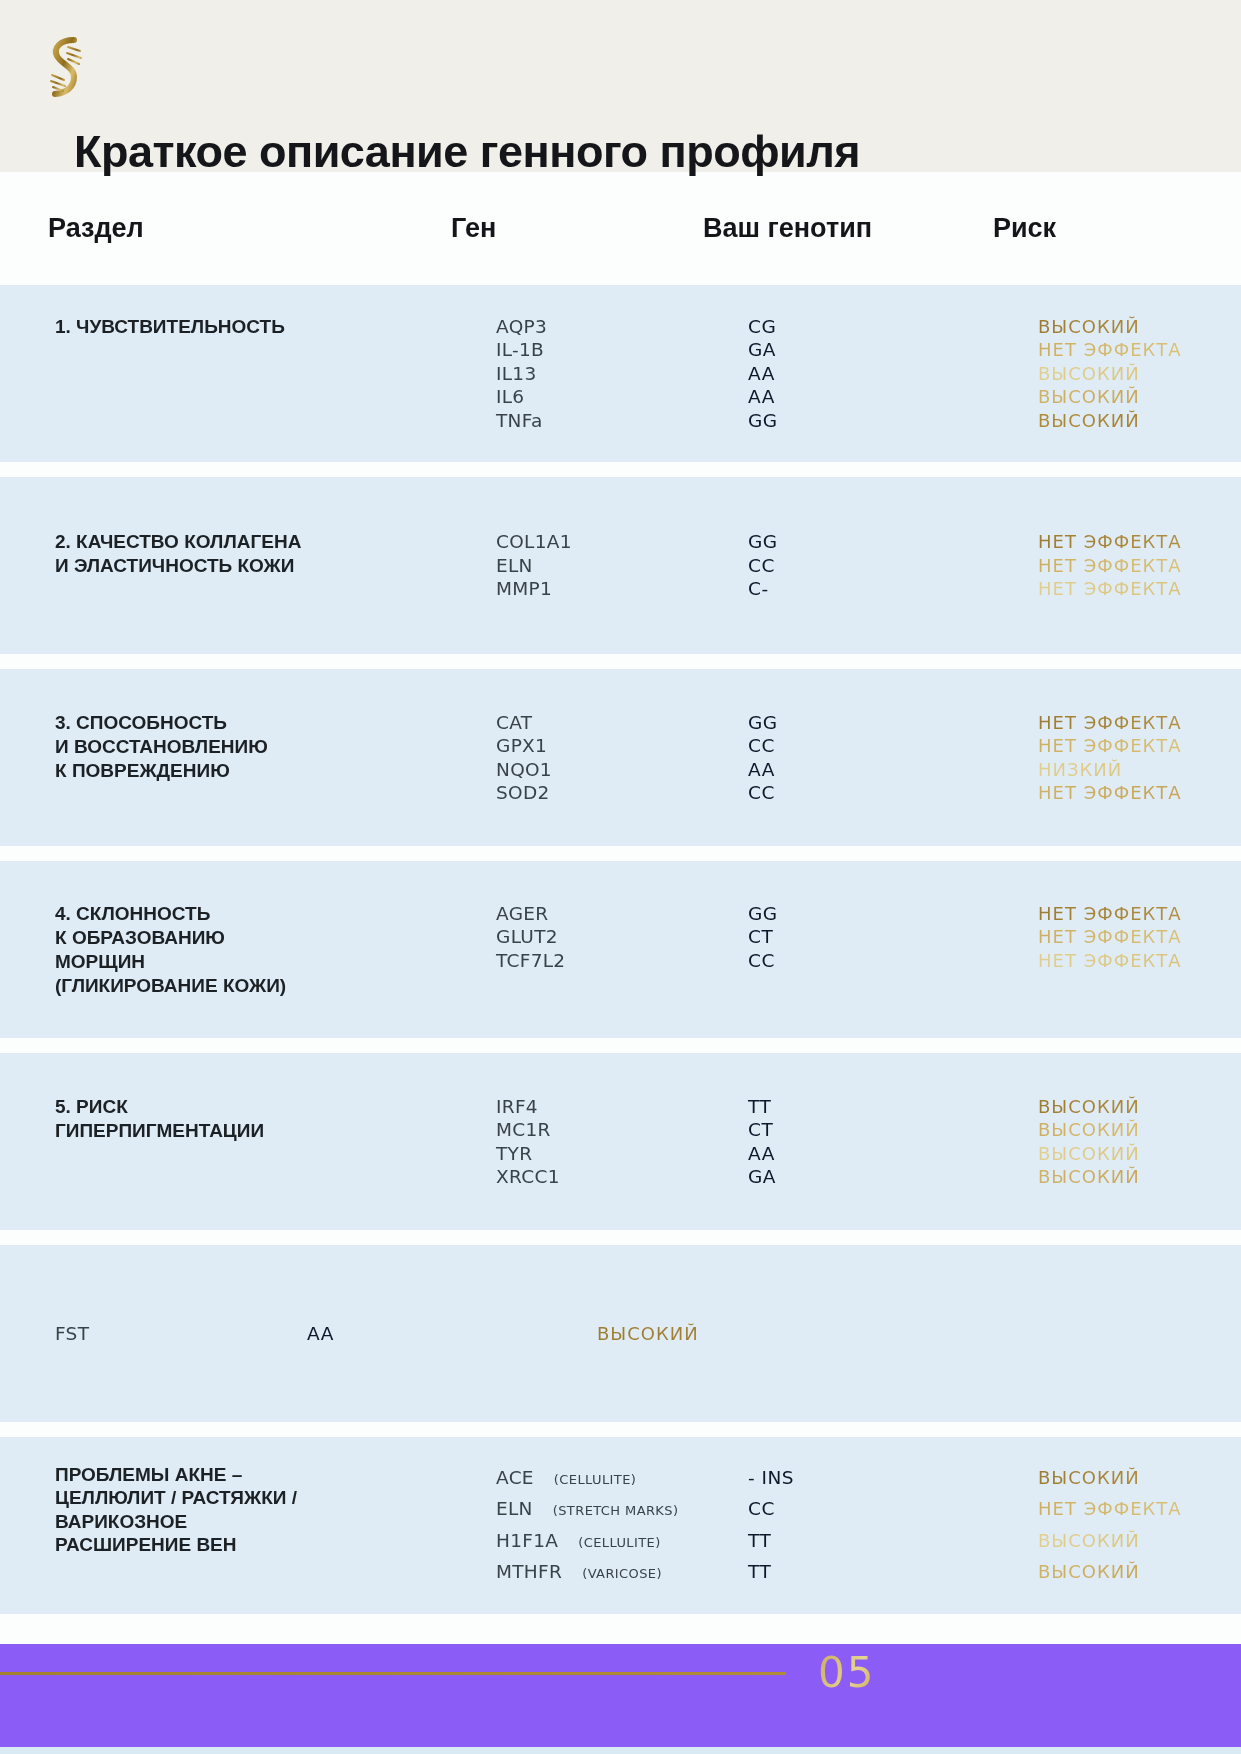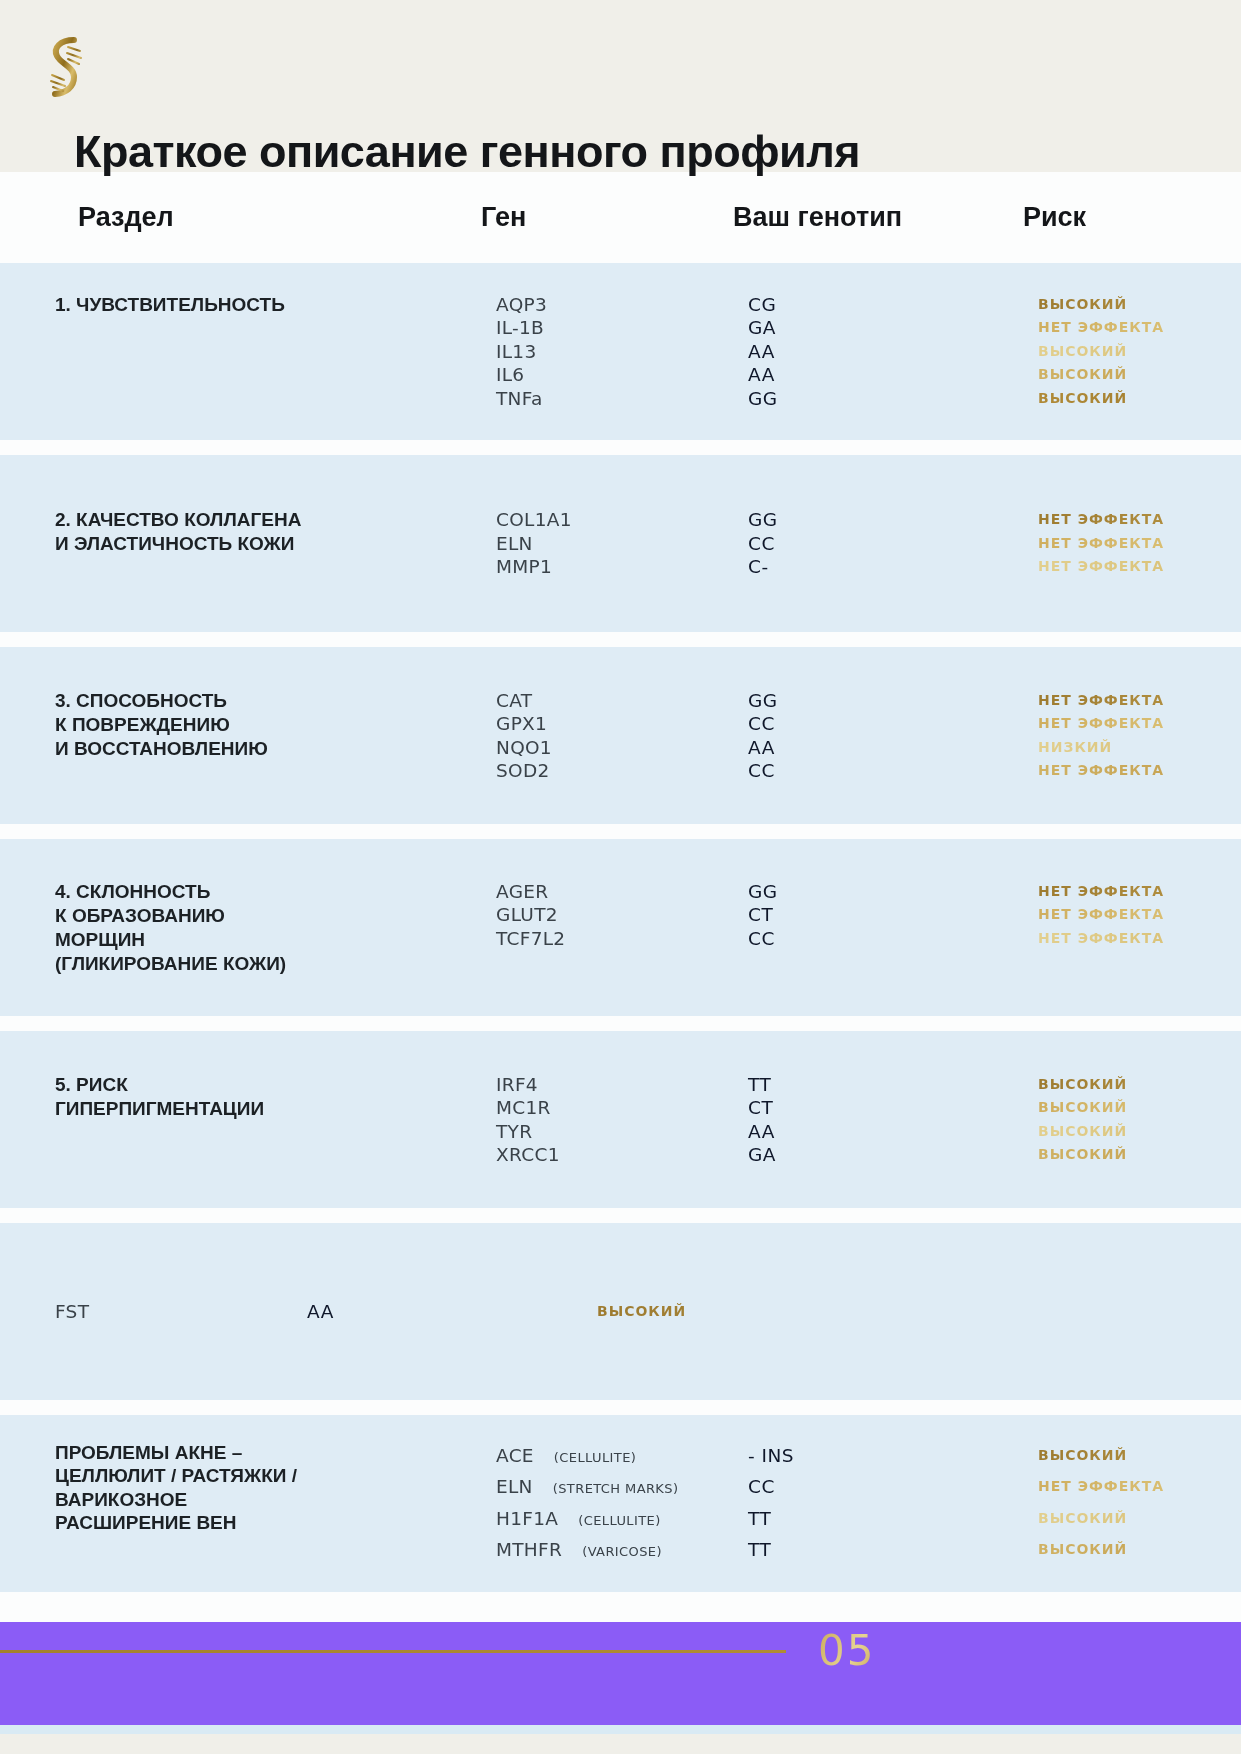--- a/index.html
+++ b/index.html
@@ -14,22 +14,22 @@
   .logo{position:absolute;left:44px;top:36px;width:44px;height:62px;}
   .page-title{
     position:absolute;left:74px;top:96px;
     font-family:"Liberation Sans","DejaVu Sans",sans-serif;
     font-size:45px;font-weight:800;letter-spacing:-0.5px;
     color:#141619;white-space:nowrap;
   }
   
   .table-region{background:#fcfdfd;padding-bottom:30px;}
   .header-row{
-    height:91px;display:flex;align-items:center;
-    padding-left:78px;box-sizing:border-box;
+    height:113px;display:flex;align-items:center;
+    padding-left:48px;box-sizing:border-box;
     font-family:"Liberation Sans","DejaVu Sans",sans-serif;
     font-weight:700;font-size:27px;color:#141619;
   }
   .hdr-section{width:403px;}
   .hdr-gene{width:252px;}
   .hdr-geno{width:290px;}
   .hdr-risk{flex:1;}
   .band{
     background:#dfecf5;height:177px;margin-bottom:15px;
     display:flex;align-items:center;
@@ -43,21 +43,21 @@
     font-weight:700;font-size:19px;line-height:24px;color:#1c2125;
   }
   .rows-col{flex:1;}
   .row{display:flex;line-height:23.5px;}
   .band.wide .row{line-height:29.5px;}
   .band.wide .label-col{line-height:23.5px;}
   .gene{width:252px;color:#3a4249;font-size:18.5px;letter-spacing:0.3px;}
   .gsub{font-size:13px;margin-left:20px;letter-spacing:0.4px;color:#3a4249;}
   .geno{width:290px;color:#0f172a;font-size:18.5px;letter-spacing:0.5px;}
   .risk{
-    flex:1;font-size:14px;font-weight:700;letter-spacing:1px;
+    flex:1;font-size:18px;font-weight:400;letter-spacing:1px;
     color:transparent;-webkit-background-clip:text;background-clip:text;
   }
   
   .row:nth-child(5n+1) .risk{background-image:linear-gradient(100deg,#9d7b30,#bb9847);}
   .row:nth-child(5n+2) .risk{background-image:linear-gradient(100deg,#cfae5e,#dfc87e);}
   .row:nth-child(5n+3) .risk{background-image:linear-gradient(100deg,#e2cf8e,#d6bc6e);}
   .row:nth-child(5n+4) .risk{background-image:linear-gradient(100deg,#d0b264,#c29d4c);}
   .row:nth-child(5n)   .risk{background-image:linear-gradient(100deg,#b08a37,#9c7a2e);}
   
   .footer{position:relative;height:112px;background:#8b5cf6;}
@@ -157,22 +157,22 @@
     <span class="geno">C-</span>
     <span class="risk">НЕТ ЭФФЕКТА</span>
   </div>
           </div>
     </div>
   </section>
       <section class="band">
     <div class="content">
       <div class="label-col">
             <div>3. СПОСОБНОСТЬ</div>
+            <div>И ВОССТАНОВЛЕНИЮ</div>
             <div>К ПОВРЕЖДЕНИЮ</div>
-            <div>И ВОССТАНОВЛЕНИЮ</div>
           </div>
       <div class="rows-col">
             <div class="row">
     <span class="gene"><span class="gname">CAT</span></span>
     <span class="geno">GG</span>
     <span class="risk">НЕТ ЭФФЕКТА</span>
   </div>
             <div class="row">
     <span class="gene"><span class="gname">GPX1</span></span>
     <span class="geno">CC</span>

